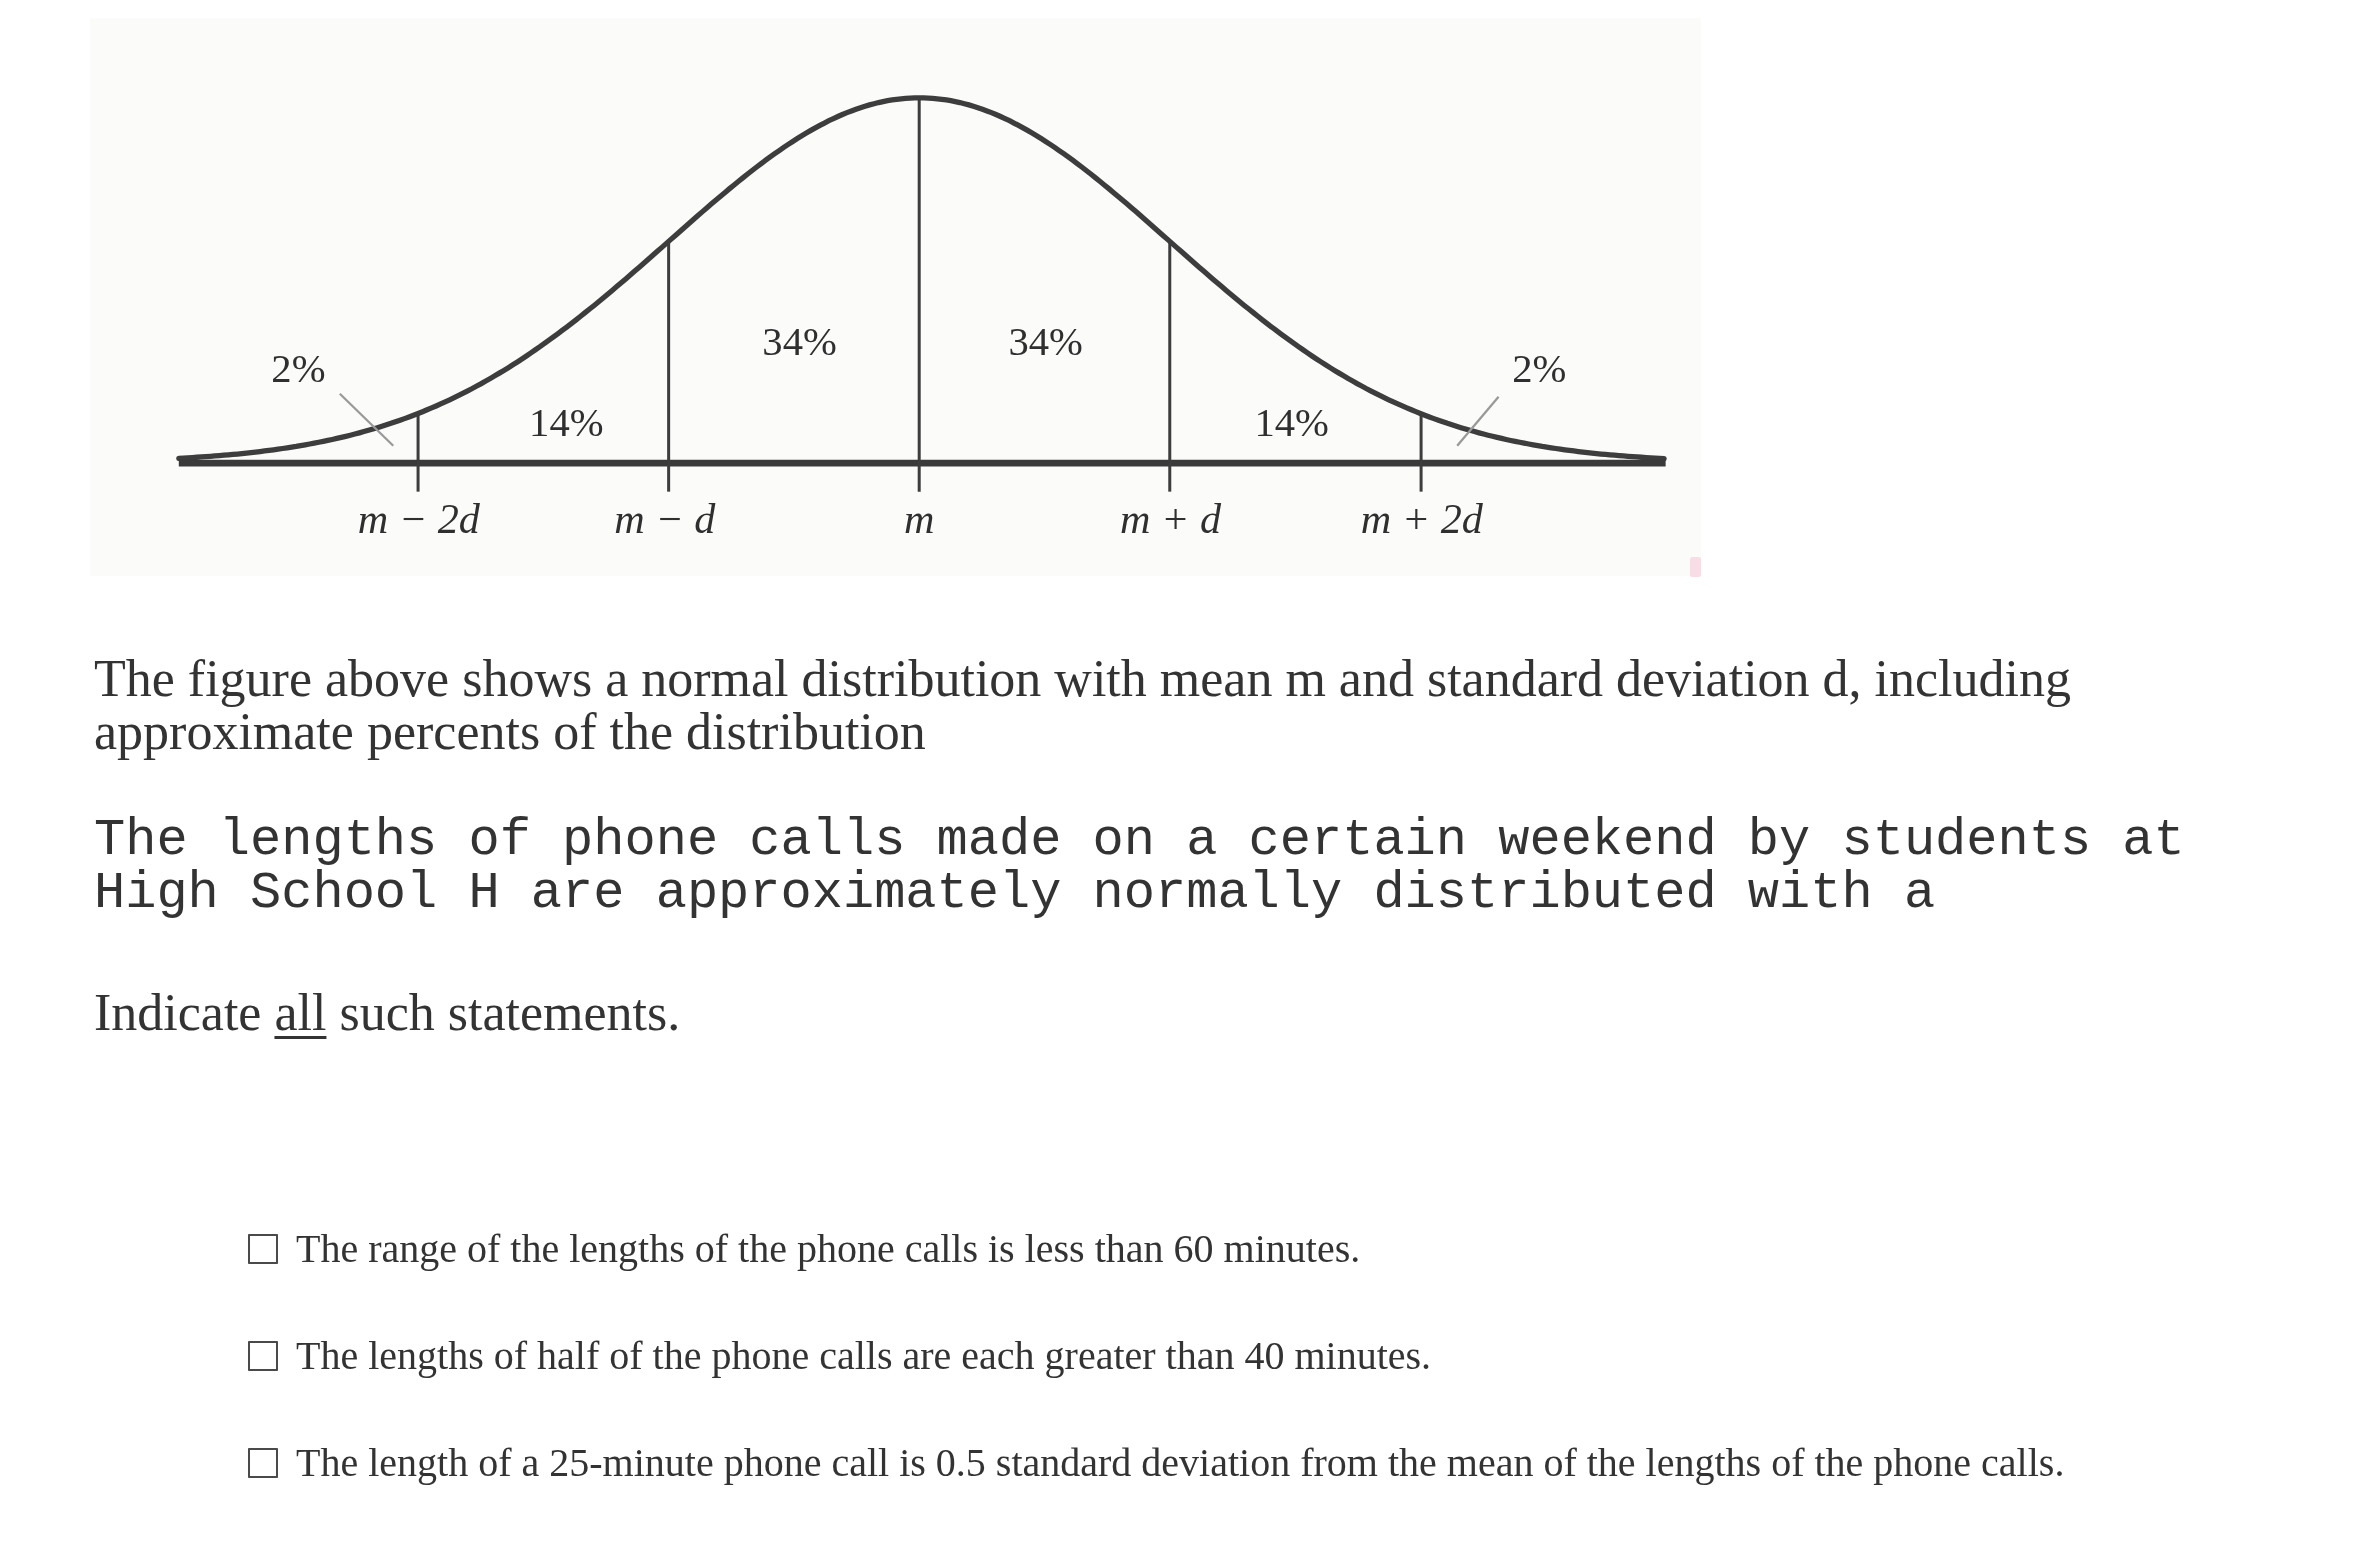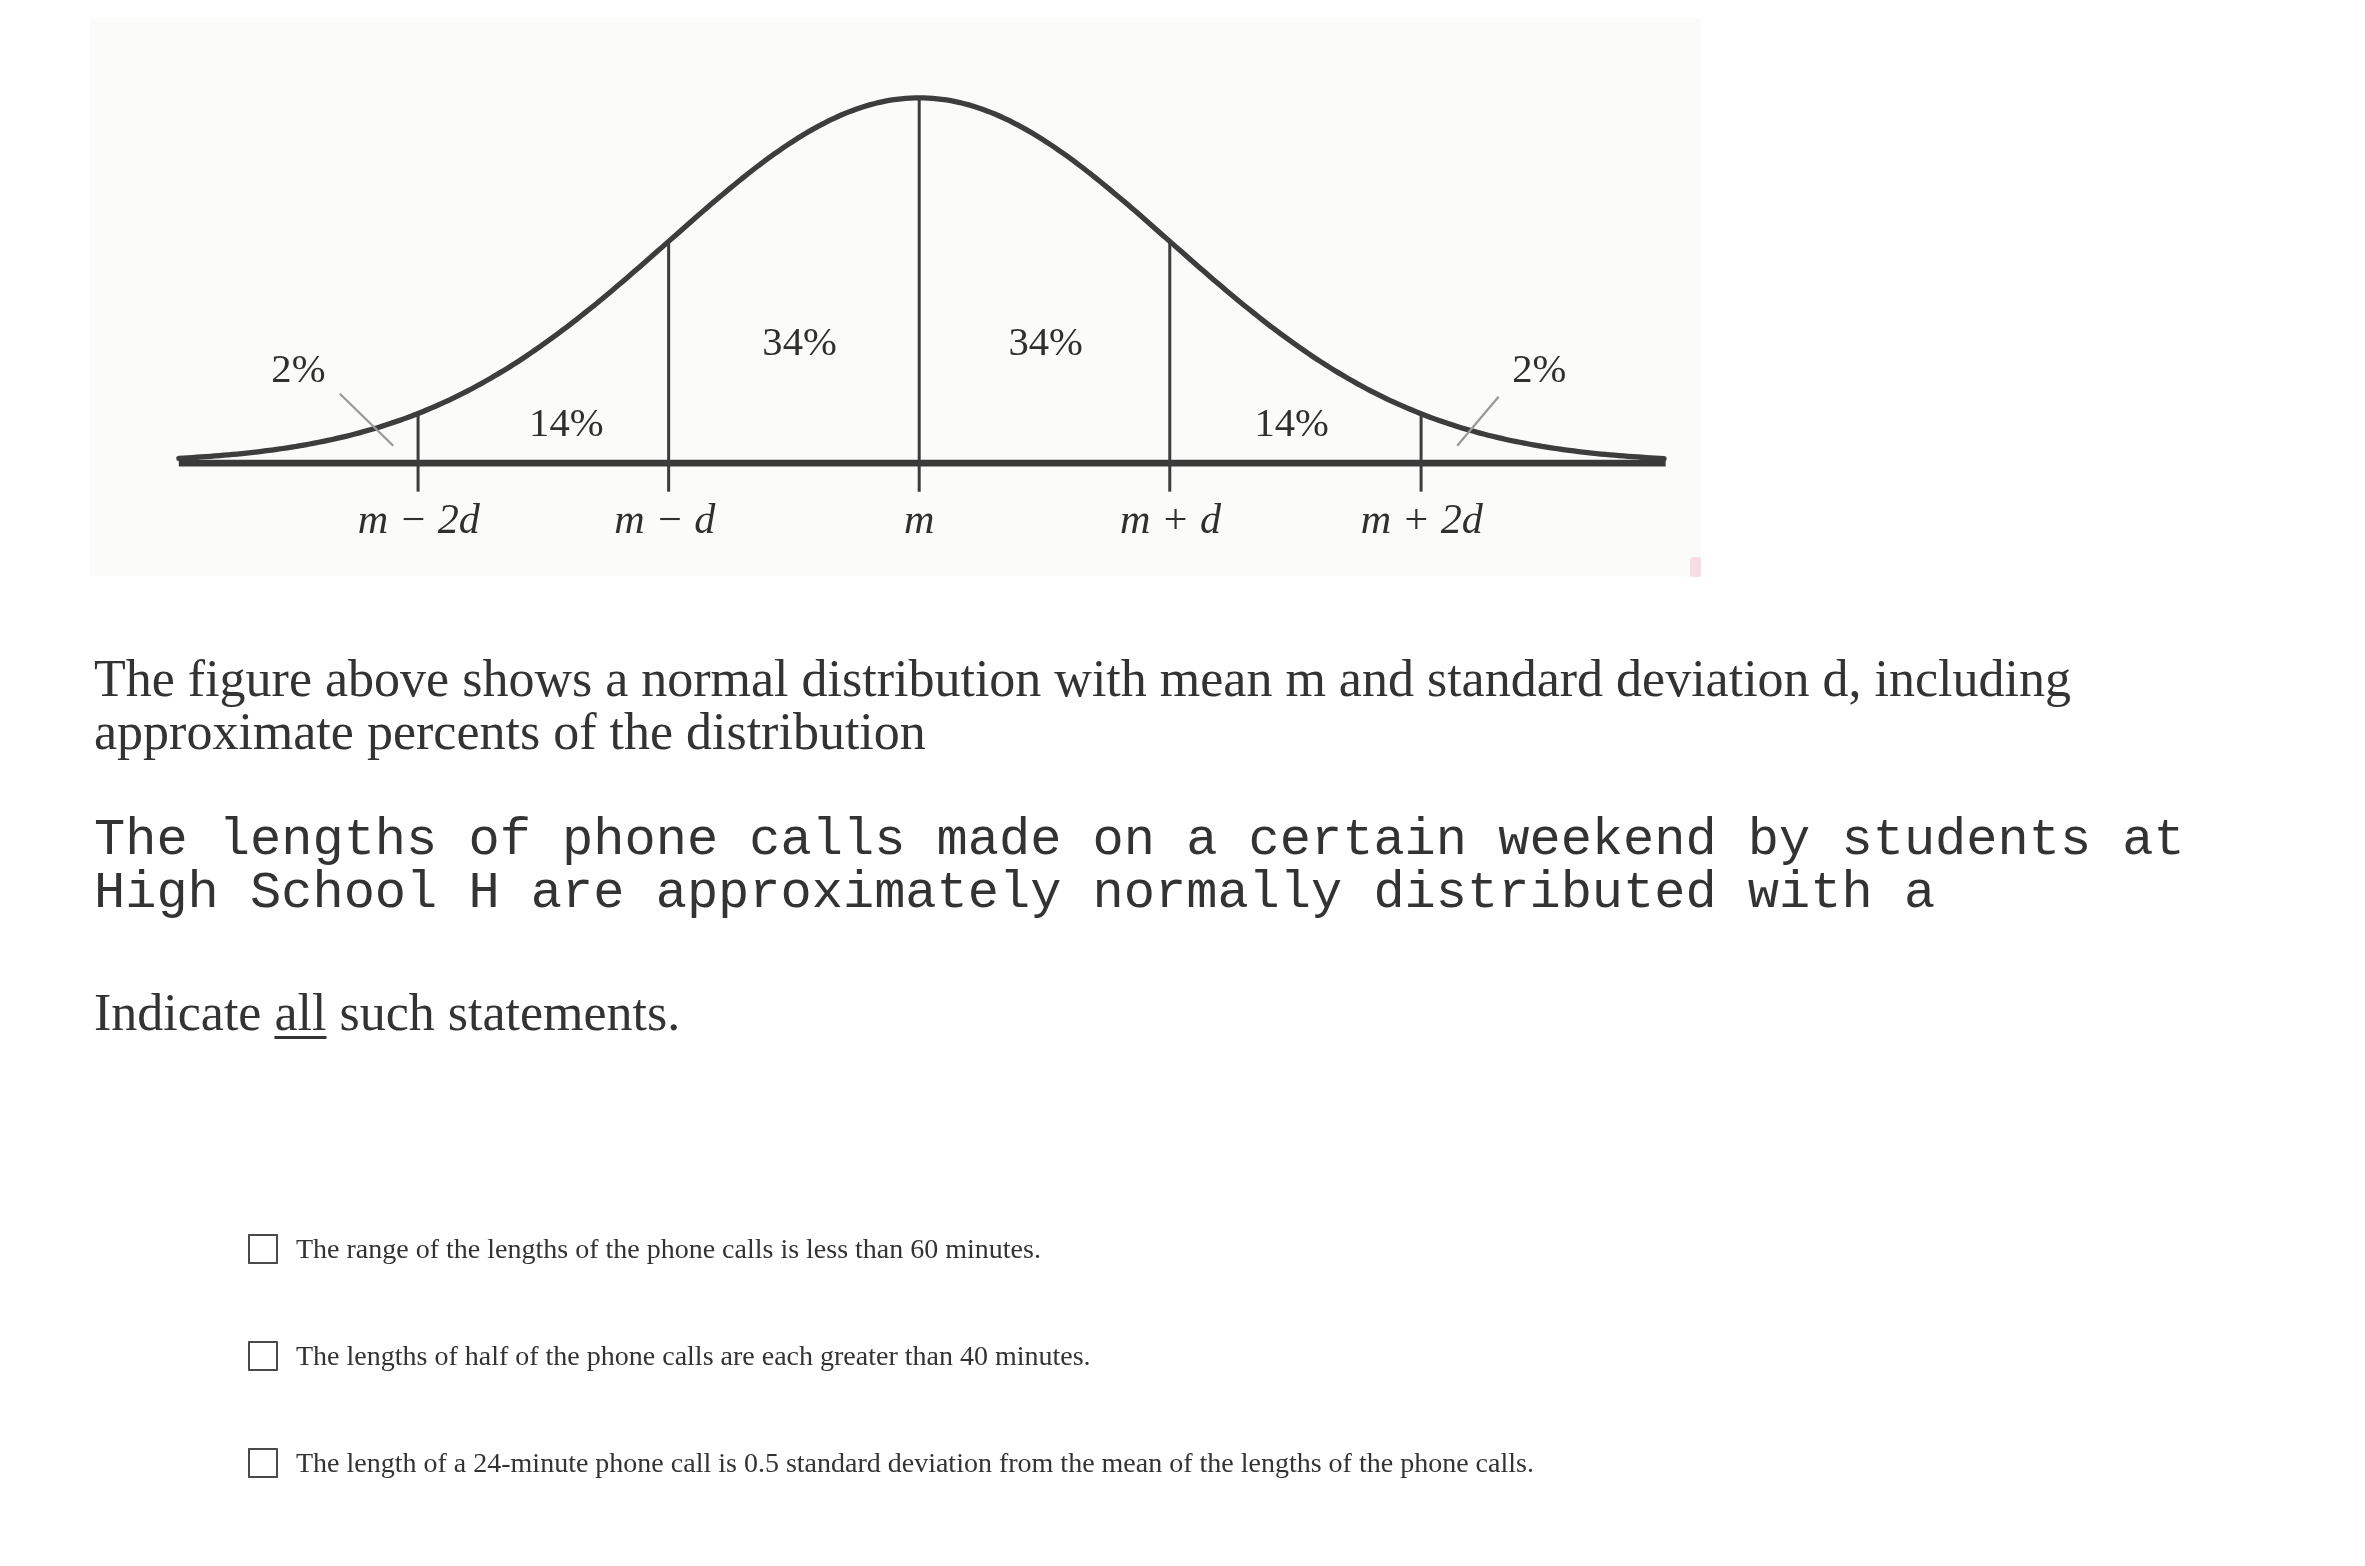--- a/index.html
+++ b/index.html
@@ -30,21 +30,21 @@
   .para2{margin-top:56px;font-family:Liberation Mono, monospace;}
   .indicate{margin-top:66px;}
   .u-all{text-decoration:underline;text-decoration-thickness:3px;text-underline-offset:6px;margin-top:12px;}
   .choices{position:absolute;left:248px;top:1222px;}
   .choice-row{display:flex;align-items:center;margin-bottom:54px;height:53px;}
   .choice-box{
     appearance:none;-webkit-appearance:none;margin:0;
     width:30px;height:30px;border:2.3px solid #4a4a4a;background:#ffffff;
     flex:0 0 auto;cursor:pointer;border-radius:0.8px;
   }
-  .choice-label{margin-left:18px;font-size:28px;line-height:53px;color:#333333;white-space:nowrap;}
+  .choice-label{margin-left:18px;font-size:40px;line-height:53px;color:#333333;white-space:nowrap;}
 </style>
 </head>
 <body>
 
 <div class="figure-wrap">
   <svg viewBox="0 0 2141 741" preserveAspectRatio="none">
     <path class="curve" d="M118 584.8 L124 584.5 L130 584.1 L136 583.7 L142 583.3 L148 582.9 L154 582.5 L160 582.1 L166 581.6 L172 581.1 L178 580.6 L184 580.1 L190 579.5 L196 579.0 L202 578.4 L208 577.7 L214 577.1 L220 576.4 L226 575.7 L232 574.9 L238 574.2 L244 573.4 L250 572.5 L256 571.7 L262 570.8 L268 569.8 L274 568.9 L280 567.8 L286 566.8 L292 565.7 L298 564.6 L304 563.4 L310 562.2 L316 561.0 L322 559.7 L328 558.3 L334 556.9 L340 555.5 L346 554.0 L352 552.5 L358 550.9 L364 549.2 L370 547.5 L376 545.8 L382 544.0 L388 542.1 L394 540.2 L400 538.3 L406 536.2 L412 534.1 L418 532.0 L424 529.8 L430 527.5 L436 525.2 L442 522.8 L448 520.3 L454 517.8 L460 515.2 L466 512.5 L472 509.8 L478 507.0 L484 504.1 L490 501.2 L496 498.2 L502 495.1 L508 492.0 L514 488.7 L520 485.5 L526 482.1 L532 478.7 L538 475.2 L544 471.6 L550 468.0 L556 464.3 L562 460.5 L568 456.7 L574 452.8 L580 448.8 L586 444.7 L592 440.6 L598 436.5 L604 432.2 L610 427.9 L616 423.5 L622 419.1 L628 414.6 L634 410.1 L640 405.5 L646 400.8 L652 396.1 L658 391.3 L664 386.5 L670 381.7 L676 376.8 L682 371.8 L688 366.8 L694 361.8 L700 356.7 L706 351.6 L712 346.5 L718 341.3 L724 336.1 L730 330.9 L736 325.7 L742 320.4 L748 315.1 L754 309.8 L760 304.6 L766 299.3 L772 294.0 L778 288.7 L784 283.4 L790 278.1 L796 272.8 L802 267.6 L808 262.4 L814 257.1 L820 252.0 L826 246.8 L832 241.7 L838 236.6 L844 231.6 L850 226.6 L856 221.7 L862 216.8 L868 212.0 L874 207.2 L880 202.5 L886 197.9 L892 193.3 L898 188.9 L904 184.5 L910 180.2 L916 176.0 L922 171.8 L928 167.8 L934 163.9 L940 160.1 L946 156.3 L952 152.7 L958 149.2 L964 145.9 L970 142.6 L976 139.5 L982 136.4 L988 133.6 L994 130.8 L1000 128.2 L1006 125.7 L1012 123.4 L1018 121.2 L1024 119.1 L1030 117.2 L1036 115.4 L1042 113.8 L1048 112.3 L1054 111.0 L1060 109.8 L1066 108.8 L1072 108.0 L1078 107.3 L1084 106.7 L1090 106.3 L1096 106.1 L1102 106.0 L1108 106.1 L1114 106.3 L1120 106.7 L1126 107.3 L1132 108.0 L1138 108.8 L1144 109.8 L1150 111.0 L1156 112.3 L1162 113.8 L1168 115.4 L1174 117.2 L1180 119.1 L1186 121.2 L1192 123.4 L1198 125.7 L1204 128.2 L1210 130.8 L1216 133.6 L1222 136.4 L1228 139.5 L1234 142.6 L1240 145.9 L1246 149.2 L1252 152.7 L1258 156.3 L1264 160.1 L1270 163.9 L1276 167.8 L1282 171.8 L1288 176.0 L1294 180.2 L1300 184.5 L1306 188.9 L1312 193.3 L1318 197.9 L1324 202.5 L1330 207.2 L1336 212.0 L1342 216.8 L1348 221.7 L1354 226.6 L1360 231.6 L1366 236.6 L1372 241.7 L1378 246.8 L1384 252.0 L1390 257.1 L1396 262.4 L1402 267.6 L1408 272.8 L1414 278.1 L1420 283.4 L1426 288.7 L1432 294.0 L1438 299.3 L1444 304.6 L1450 309.8 L1456 315.1 L1462 320.4 L1468 325.7 L1474 330.9 L1480 336.1 L1486 341.3 L1492 346.5 L1498 351.6 L1504 356.7 L1510 361.8 L1516 366.8 L1522 371.8 L1528 376.8 L1534 381.7 L1540 386.5 L1546 391.3 L1552 396.1 L1558 400.8 L1564 405.5 L1570 410.1 L1576 414.6 L1582 419.1 L1588 423.5 L1594 427.9 L1600 432.2 L1606 436.5 L1612 440.6 L1618 444.7 L1624 448.8 L1630 452.8 L1636 456.7 L1642 460.5 L1648 464.3 L1654 468.0 L1660 471.6 L1666 475.2 L1672 478.7 L1678 482.1 L1684 485.5 L1690 488.7 L1696 492.0 L1702 495.1 L1708 498.2 L1714 501.2 L1720 504.1 L1726 507.0 L1732 509.8 L1738 512.5 L1744 515.2 L1750 517.8 L1756 520.3 L1762 522.8 L1768 525.2 L1774 527.5 L1780 529.8 L1786 532.0 L1792 534.1 L1798 536.2 L1804 538.3 L1810 540.2 L1816 542.1 L1822 544.0 L1828 545.8 L1834 547.5 L1840 549.2 L1846 550.9 L1852 552.5 L1858 554.0 L1864 555.5 L1870 556.9 L1876 558.3 L1882 559.7 L1888 561.0 L1894 562.2 L1900 563.4 L1906 564.6 L1912 565.7 L1918 566.8 L1924 567.8 L1930 568.9 L1936 569.8 L1942 570.8 L1948 571.7 L1954 572.5 L1960 573.4 L1966 574.2 L1972 574.9 L1978 575.7 L1984 576.4 L1990 577.1 L1996 577.7 L2002 578.4 L2008 579.0 L2014 579.5 L2020 580.1 L2026 580.6 L2032 581.1 L2038 581.6 L2044 582.1 L2050 582.5 L2056 582.9 L2062 583.3 L2068 583.7 L2074 584.1 L2080 584.5 L2086 584.8 L2092 585.1"></path>
     <line class="axisline" x1="118" y1="591" x2="2094" y2="591"></line>
     <line class="tickline" x1="436" x2="436" y1="527.2" y2="629"></line>
     <line class="tickline" x1="769" x2="769" y1="298.6" y2="629"></line>
@@ -84,16 +84,16 @@
   <div class="choice-row">
     <input type="checkbox" class="choice-box" style="">
     <span class="choice-label">The range of the lengths of the phone calls is less than 60 minutes.</span>
   </div>
   <div class="choice-row">
     <input type="checkbox" class="choice-box" style="">
     <span class="choice-label">The lengths of half of the phone calls are each greater than 40 minutes.</span>
   </div>
   <div class="choice-row">
     <input type="checkbox" class="choice-box" style="">
-    <span class="choice-label">The length of a 24-minute phone call is 0.5 standard deviation from the mean of the lengths of the phone calls.</span>
+    <span class="choice-label">The length of a 25-minute phone call is 0.5 standard deviation from the mean of the lengths of the phone calls.</span>
   </div>
 </div>
 
 
 </body></html>

